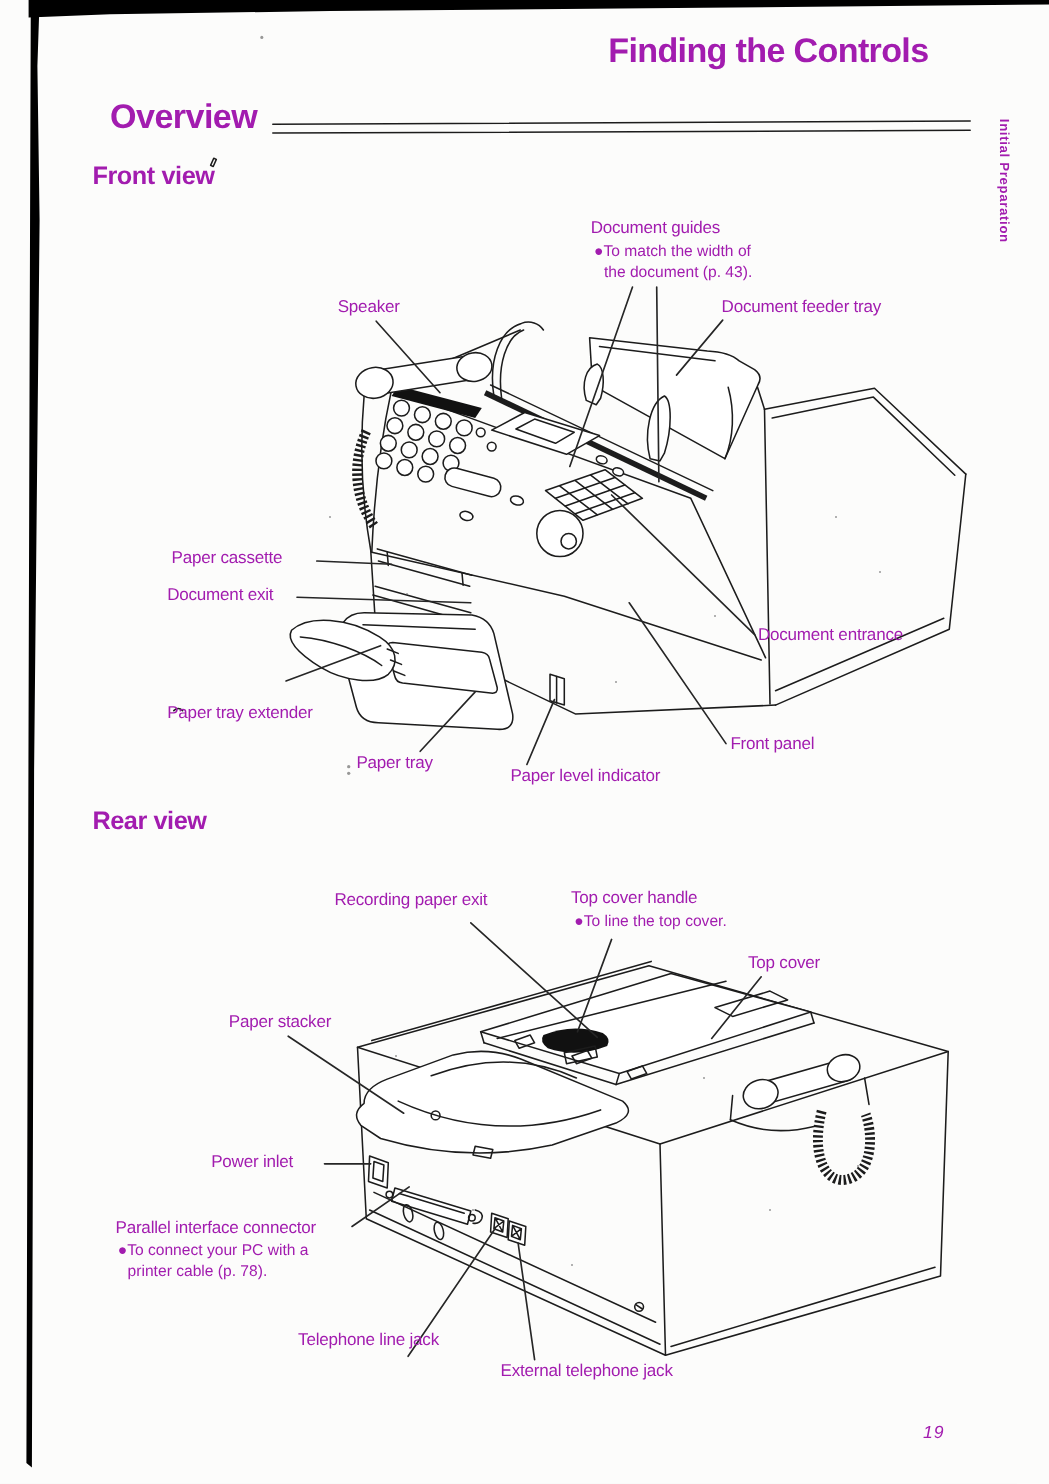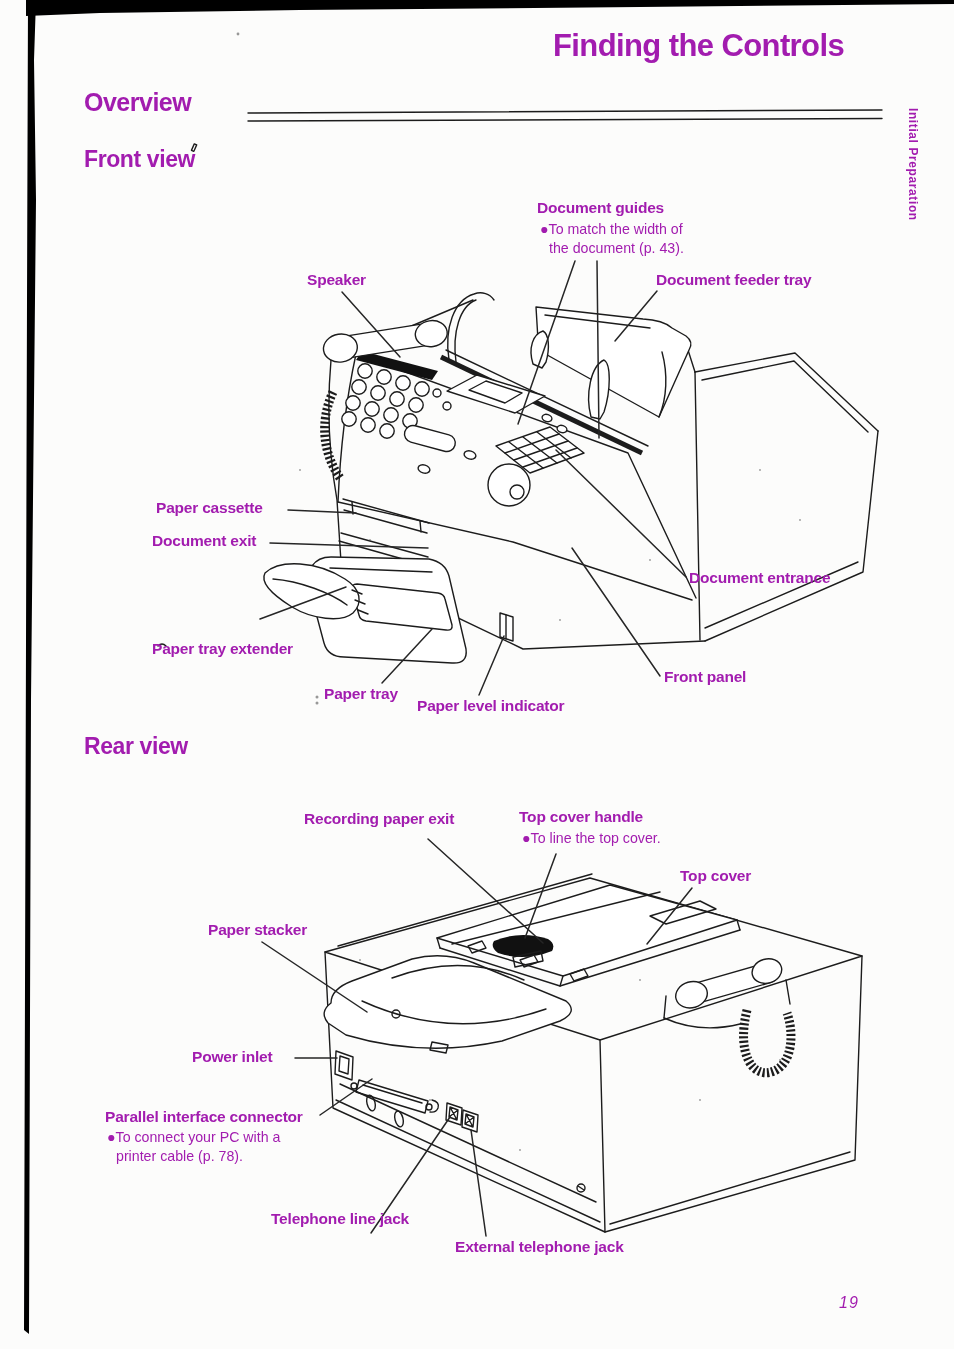--- a/index.html
+++ b/index.html
@@ -3,23 +3,23 @@
 <meta charset="utf-8">
 <style>
   html,body{margin:0;padding:0;background:#e8e8e6;}
   .page{
     position:relative;width:954px;height:1349px;margin:0 auto;
     background:#fcfcfb;color:#a21caf;overflow:hidden;
     font-family:"Liberation Sans",sans-serif;
   }
   .abs{position:absolute;white-space:nowrap;}
   .h-title{font-size:31px;font-weight:700;letter-spacing:-0.6px;}
-  .h1{font-size:25px;font-weight:700;letter-spacing:-0.5px;}
+  .h1{font-size:31px;font-weight:700;letter-spacing:-0.5px;margin-left:16px;}
   .h2{font-size:23px;font-weight:700;letter-spacing:-0.4px;}
-  .lbl{font-size:15.5px;font-weight:700;letter-spacing:-0.2px;}
+  .lbl{font-size:15.5px;font-weight:400;letter-spacing:-0.2px;}
   .note{font-size:14.2px;font-weight:400;}
   .side-tab{writing-mode:vertical-rl;font-size:12px;font-weight:700;letter-spacing:0.6px;}
   .pagenum{font-size:16px;font-style:italic;letter-spacing:1px;}
   svg.art{position:absolute;left:0;top:0;}
   .art path,.art line,.art circle,.art ellipse,.art rect,.art polyline{
     stroke:#1c1c1c;stroke-width:1.4;fill:none;stroke-linejoin:round;stroke-linecap:round;
   }
   .art .fillw{fill:#ffffff;}
   .art .fillb{fill:#111;stroke:none;}
   .art .leader{stroke:#262626;stroke-width:1.5;}
@@ -306,21 +306,21 @@
 
   <div class="abs lbl" style="left:537px;top:199px;">Document guides</div>
   <div class="abs note" style="left:540px;top:221px;">●To match the width of</div>
   <div class="abs note" style="left:549px;top:240px;">the document (p. 43).</div>
   <div class="abs lbl" style="left:307px;top:271px;">Speaker</div>
   <div class="abs lbl" style="left:656px;top:271px;">Document feeder tray</div>
   <div class="abs lbl" style="left:156px;top:499px;">Paper cassette</div>
   <div class="abs lbl" style="left:152px;top:532px;">Document exit</div>
   <div class="abs lbl" style="left:152px;top:640px;">Paper tray extender</div>
   <div class="abs lbl" style="left:324px;top:685px;">Paper tray</div>
-  <div class="abs lbl" style="left:417px;top:697px;">Paper level indicator</div>
+  <div class="abs lbl" style="left:464px;top:697px;">Paper level indicator</div>
   <div class="abs lbl" style="left:689px;top:569px;">Document entrance</div>
   <div class="abs lbl" style="left:664px;top:668px;">Front panel</div>
 
   <div class="abs h2" style="left:84px;top:733px;">Rear view</div>
 
   <div class="abs lbl" style="left:304px;top:810px;">Recording paper exit</div>
   <div class="abs lbl" style="left:519px;top:808px;">Top cover handle</div>
   <div class="abs note" style="left:522px;top:830px;">●To line the top cover.</div>
   <div class="abs lbl" style="left:680px;top:867px;">Top cover</div>
   <div class="abs lbl" style="left:208px;top:921px;">Paper stacker</div>

